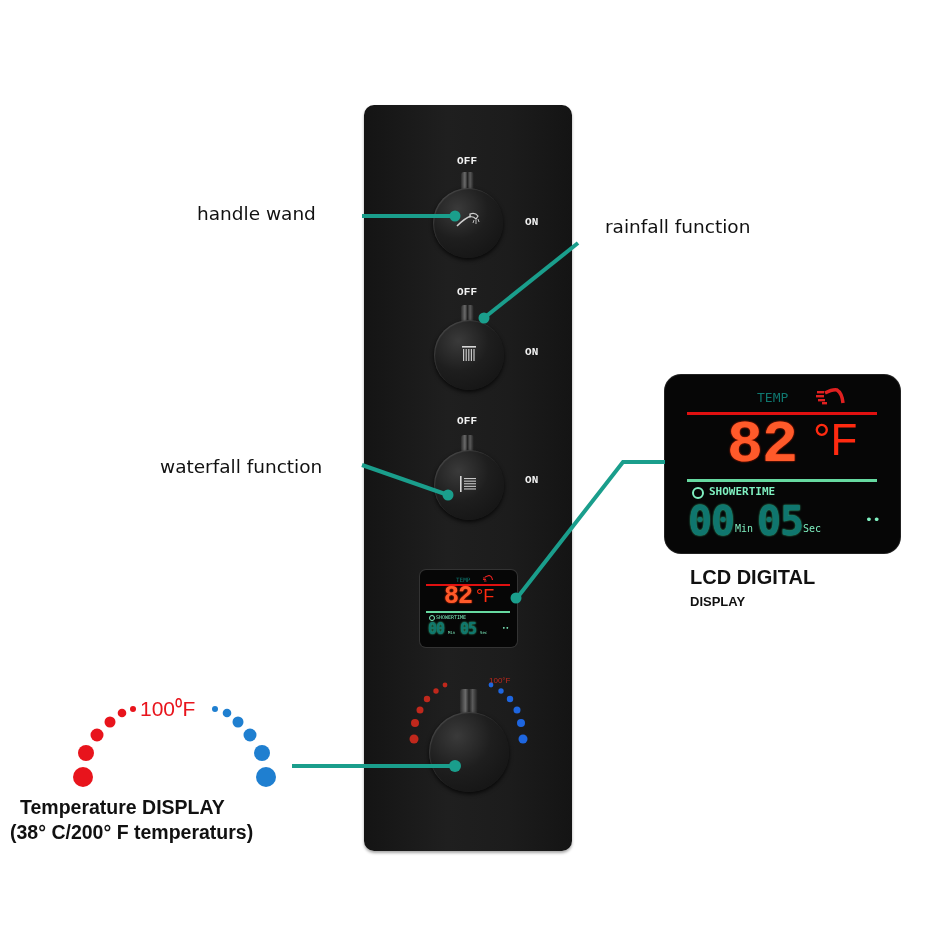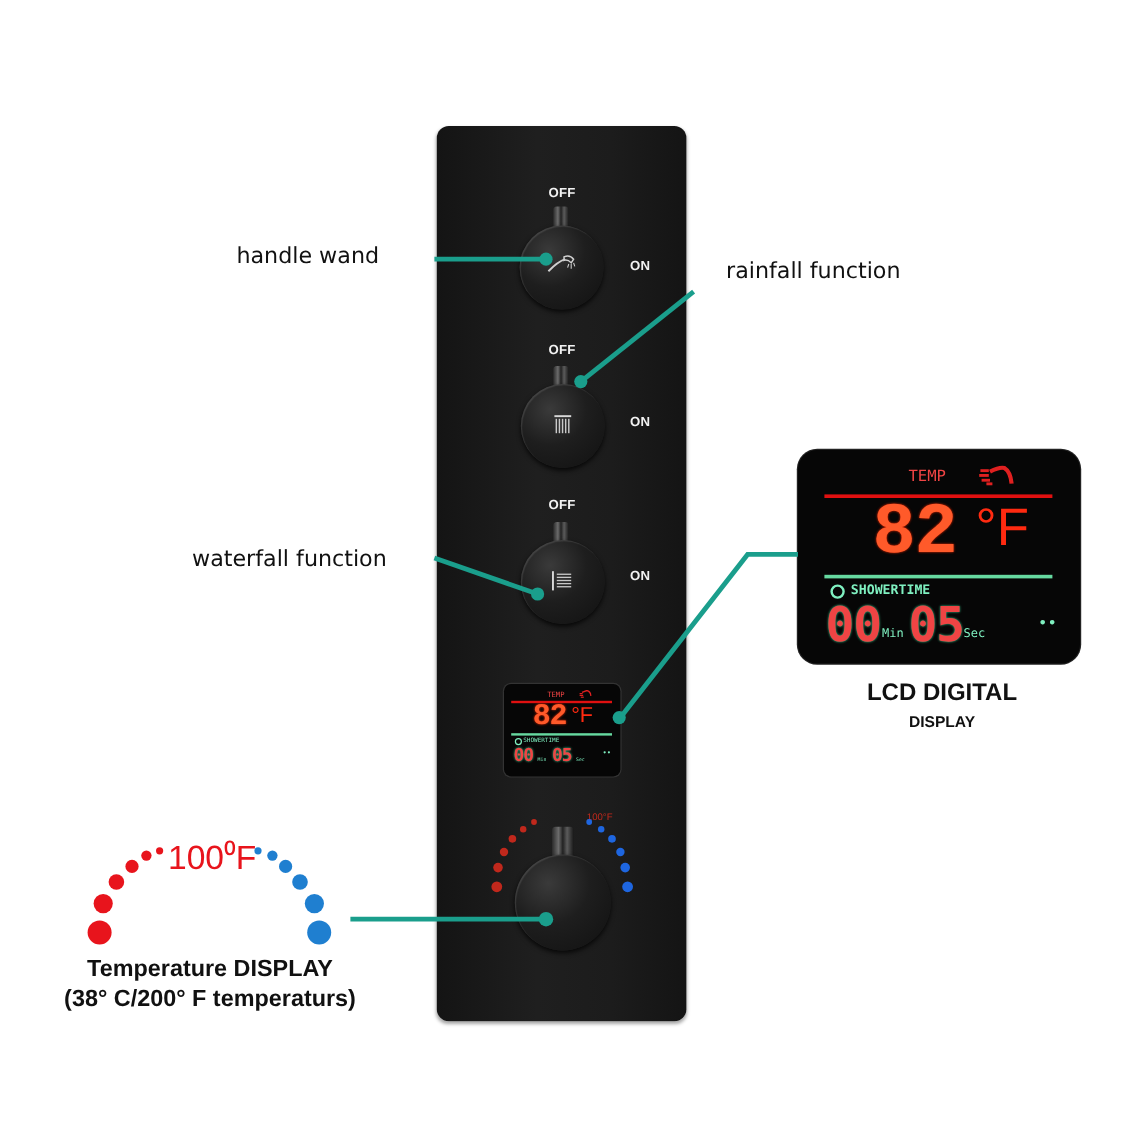--- a/index.html
+++ b/index.html
@@ -10,21 +10,21 @@
 
   
   .panel {
     position: absolute; left: 364px; top: 105px; width: 208px; height: 746px;
     border-radius: 10px;
     background: linear-gradient(90deg, #141414 0%, #1f1f1f 40%, #1c1c1c 70%, #141414 100%);
     box-shadow: 0 2px 3px rgba(0,0,0,0.35);
   }
 
   .lbl-small {
-    position: absolute; color: #f2f2f2; font-family: Liberation Sans, sans-serif;
+    position: absolute; color: #f2f2f2; font-family: Liberation Mono, monospace;
     font-weight: bold; font-size: 11px; letter-spacing: 0.2px;
   }
 
   .stem {
     position: absolute; width: 13px; height: 22px; border-radius: 3px 3px 0 0;
     background: linear-gradient(90deg, #2a2a2a 0%, #6b6b6b 30%, #222 50%, #5b5b5b 70%, #1a1a1a 100%);
   }
   .knob {
     position: absolute; border-radius: 50%;
     background: radial-gradient(circle at 35% 30%, #3a3a3a 0%, #1e1e1e 45%, #111 100%);
@@ -33,42 +33,42 @@
   .knob-icon { position: absolute; color: #cfcfcf; font-size: 13px; line-height: 1; }
 
   
   .lcd {
     position: absolute; background: #050505; overflow: hidden;
     font-family: "DejaVu Sans Mono", monospace;
   }
   .lcd-big { left: 665px; top: 375px; width: 235px; height: 178px; border-radius: 16px; background: #060606; box-shadow: 0 0 0 1px #222; }
   .lcd-small { left: 420px; top: 570px; width: 97px; height: 77px; border-radius: 6px; background: #060606; box-shadow: 0 0 0 1px #333; }
 
-  .temp-label { position: absolute; color: #ef4444; }
+  .temp-label { position: absolute; color: #0f766e; }
   .red-line { position: absolute; background: #e01010; }
   .green-line { position: absolute; background: #66d9a0; }
   .seg-red {
     position: absolute; color: #ff5a2a; font-family: Liberation Mono, monospace;
     text-shadow: 0 0 2px #ff2a00; letter-spacing: -1px; font-weight: bold;
   }
   .deg-f { position: absolute; color: #ff2a10; font-family: "Liberation Sans", sans-serif; }
   .seg-green {
-    position: absolute; color: #ef4444; font-family: "DejaVu Sans Mono", monospace;
+    position: absolute; color: #0f766e; font-family: "DejaVu Sans Mono", monospace;
     text-shadow: 0 0 2px #3fd99a; font-weight: bold; letter-spacing: -1px;
   }
   .unit-green { position: absolute; color: #7ff0c0; font-family: "DejaVu Sans Mono", monospace; }
   .clock-icon { position: absolute; border: 2px solid #7ff0c0; border-radius: 50%; }
   .dots { position: absolute; color: #7ff0c0; }
 
   
   .callout {
     position: absolute; font-family: "DejaVu Sans", sans-serif; font-size: 18.5px; color: #111; white-space: nowrap;
   }
   .bold-title {
-    position: absolute; font-family: "Liberation Sans", sans-serif; font-weight: bold; color: #111; text-align: center; white-space: nowrap;
+    position: absolute; font-family: "Liberation Sans", sans-serif; font-weight: bold; color: #111; text-align: left; white-space: nowrap;
   }
 
   svg.overlay { position: absolute; left: 0; top: 0; width: 950px; height: 950px; pointer-events: none; }
 </style>
 </head>
 <body>
 
 <div class="panel"></div>
 
 <div class="lbl-small" style="left:457px;top:155px;">OFF</div>
@@ -165,21 +165,21 @@
   <div class="dots" style="left:200px;top:137px;font-size:13px;">••</div>
 </div>
 
 <div class="callout" style="left:197px;top:203px;">handle wand</div>
 <div class="callout" style="left:605px;top:216px;">rainfall function</div>
 <div class="callout" style="left:160px;top:456px;text-align:right;">waterfall function</div>
 
 <div class="bold-title" style="left:690px;top:565px;width:190px;font-size:20px;line-height:24px;">LCD DIGITAL</div>
 <div class="bold-title" style="left:690px;top:590px;width:190px;font-size:13px;line-height:24px;">DISPLAY</div>
 
-<div class="abs" style="left:140px;top:694px;color:#e8141c;font-size:28px;font-family:'Liberation Sans',sans-serif;">100⁰F</div>
+<div class="abs" style="left:140px;top:694px;color:#e8141c;font-size:21px;font-family:'Liberation Sans',sans-serif;">100⁰F</div>
 
 <div class="bold-title" style="left:20px;top:795px;width:310px;font-size:19.5px;line-height:24px;">Temperature DISPLAY</div>
 <div class="bold-title" style="left:10px;top:820px;width:330px;font-size:19.5px;line-height:24px;">(38°  C/200°  F temperaturs)</div>
 
 <svg class="overlay" viewBox="0 0 950 950">
 
   <g>
     <line x1="362" y1="216" x2="455" y2="216" stroke="#1a9e8c" stroke-width="4"></line>
     <circle cx="455" cy="216" r="5.5" fill="#1a9e8c"></circle>
   </g>

